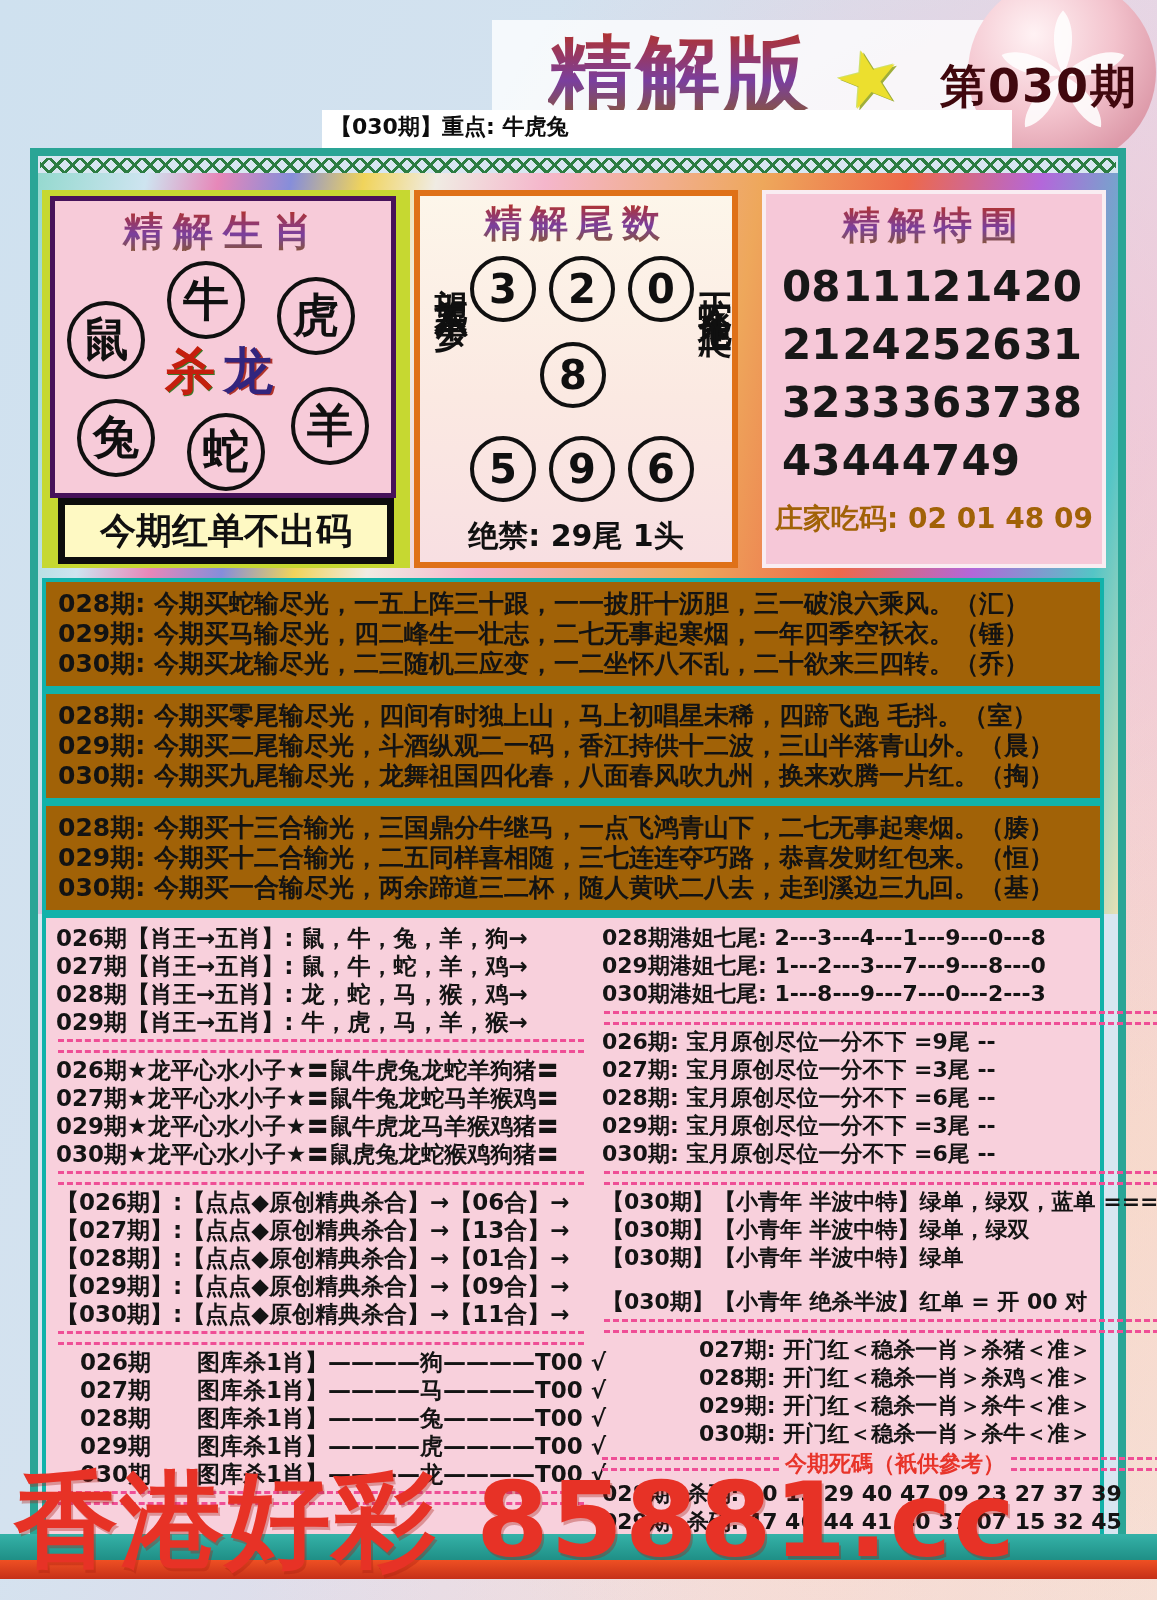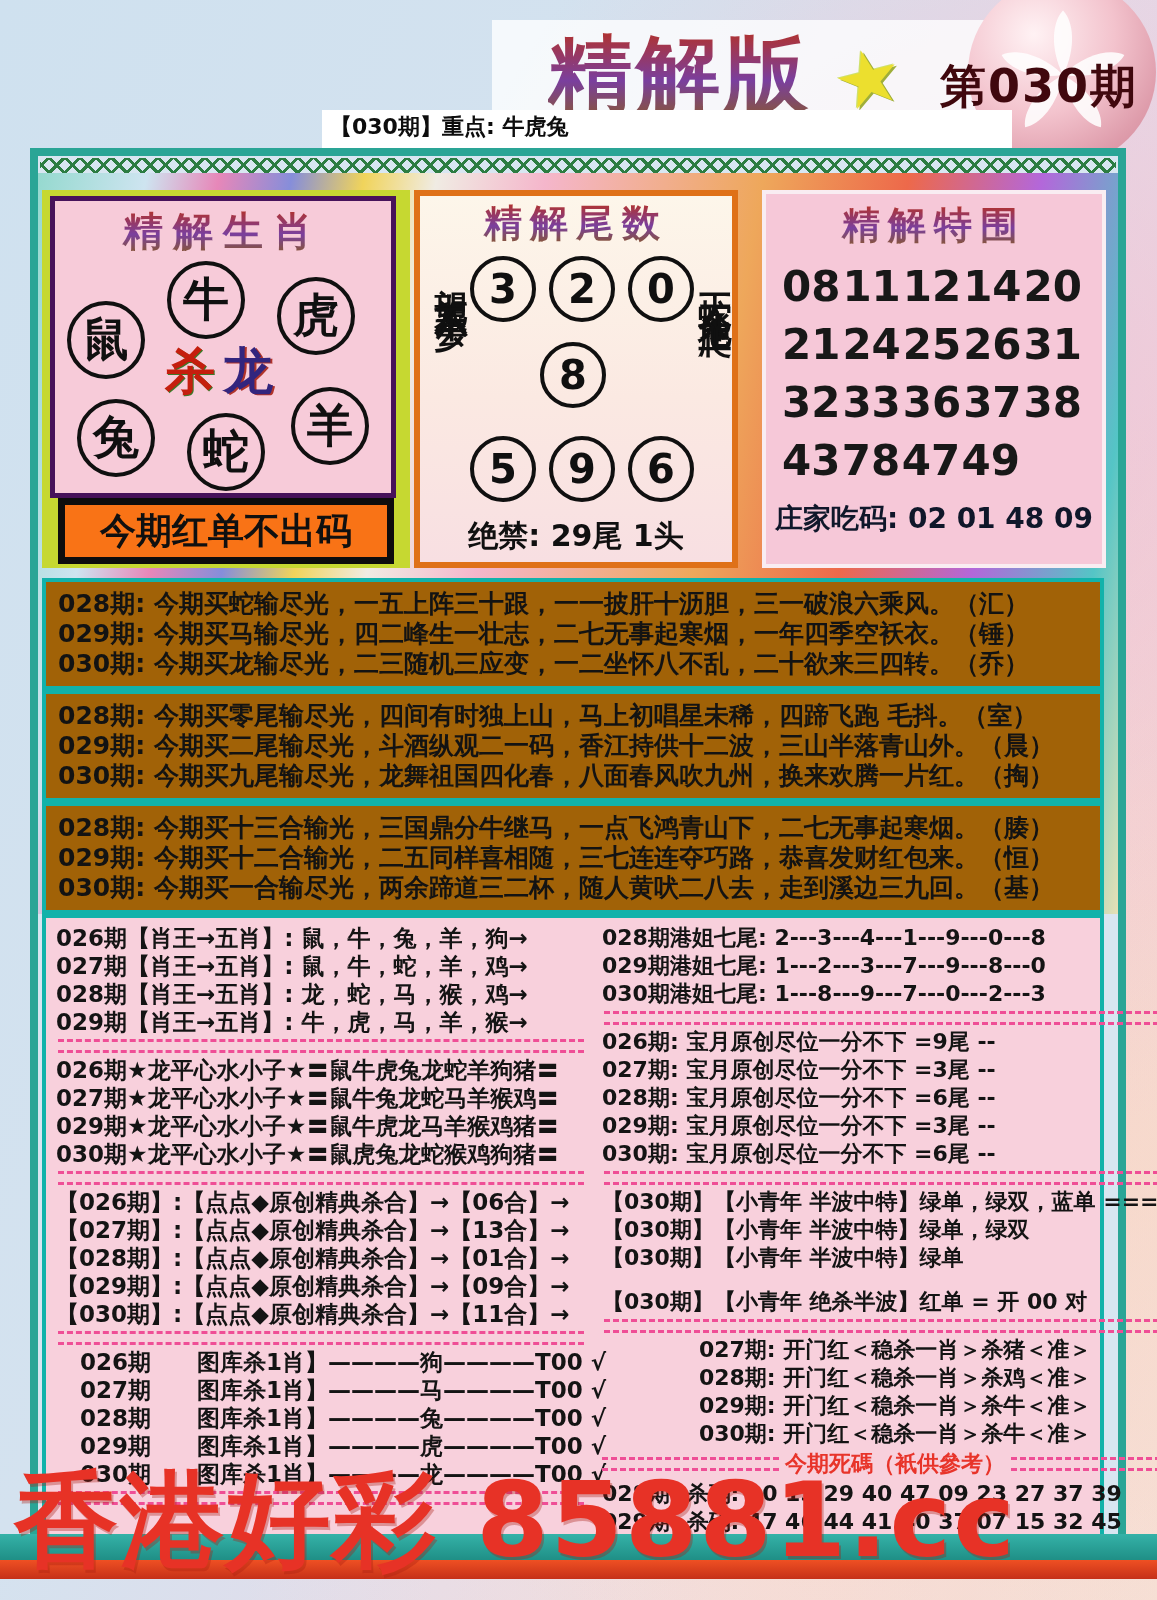--- a/index.html
+++ b/index.html
@@ -38,21 +38,21 @@
     background:linear-gradient(100deg,#8fd8cc 0%,#cde4f0 9%,#e87fb4 15%,#7f86d8 21%,#f2d24e 27%,#f2ece2 33%,#f7b2c8 42%,#f0a24e 60%,#ef5e3c 72%,#b05cd8 83%,#49c2c2 93%,#e8e0b0 100%);}
   
   #zodiac-wrap{left:42px;top:190px;width:368px;height:378px;background:#c6d831;}
   #zodiac-box{left:50px;top:196px;width:336px;height:292px;border:5px solid #47125a;background:#f7cbd9;}
   #zodiac-title{left:50px;top:204px;width:346px;text-align:center;font-size:40px;letter-spacing:10px;}
   .zc{position:absolute;width:70px;height:70px;border:4px solid #101010;border-radius:50%;
       display:flex;align-items:center;justify-content:center;font-size:46px;color:#101010;background:transparent;}
   #kill-line{left:50px;top:338px;width:346px;text-align:center;font-size:50px;letter-spacing:8px;}
   #kill-line .k1{color:#c51e0e;text-shadow:1px 1px 0 #3c7a2a;}
   #kill-line .k2{color:#33257e;text-shadow:2px 1px 0 #b0332a;}
-  #note-box{left:58px;top:498px;width:322px;height:52px;border:7px solid #0d0d0d;background:#f97316;
+  #note-box{left:58px;top:498px;width:322px;height:52px;border:7px solid #0d0d0d;background:#fef9c3;
       display:flex;align-items:center;justify-content:center;font-size:36px;color:#101010;}
   
   #tail-box{left:414px;top:190px;width:312px;height:366px;border:6px solid #df7118;
       background:linear-gradient(180deg,#fdf6ea,#fbe9e2 55%,#f8dfe2);}
   #tail-title{left:414px;top:198px;width:324px;text-align:center;font-size:38px;letter-spacing:8px;}
   .vtext{writing-mode:vertical-rl;font-size:33px;letter-spacing:5px;color:#101010;}
   #tail-left{left:428px;top:262px;}
   #tail-right2{left:692px;top:268px;}
   .tail-row{position:absolute;display:flex;gap:13px;}
   .tc{width:58px;height:58px;border:4px solid #101010;border-radius:50%;display:flex;
@@ -60,21 +60,21 @@
   #tail-row1{left:470px;top:256px;}
   #tail-row2{left:540px;top:342px;}
   #tail-row3{left:470px;top:436px;}
   #tail-ban{left:414px;top:516px;width:324px;text-align:center;font-size:30px;color:#101010;}
   
   #special-box{left:762px;top:190px;width:336px;height:370px;border:4px solid #f9edf2;background:#f6c8d8;}
   #special-title{left:762px;top:200px;width:344px;text-align:center;font-size:38px;letter-spacing:8px;}
   .sp-row{position:absolute;left:782px;width:300px;display:flex;justify-content:space-between;
       font-size:42px;color:#181818;}
   #sp-row1{top:262px;}#sp-row2{top:320px;}#sp-row3{top:378px;}#sp-row4{top:436px;width:238px;}
-  #banker-line{left:762px;top:500px;width:344px;text-align:center;font-size:28px;color:#0f172a;}
+  #banker-line{left:762px;top:500px;width:344px;text-align:center;font-size:28px;color:#a16207;}
   
   .poem-box{position:absolute;left:42px;width:1030px;border:4px solid #12b2aa;background:#a16207;
       padding:7px 12px;}
   .poem-row{font-size:25px;line-height:30px;white-space:pre;color:#131313;}
   #poem1{top:578px;} #poem2{top:690px;} #poem3{top:802px;}
   
   #bottom-box{left:42px;top:914px;width:1054px;height:616px;border:4px solid #12b2aa;
       background:#f8d0dc;display:flex;}
   #col-left{width:530px;padding:6px 4px 0 10px;}
   #col-divider{width:6px;background:#12b2aa;}
@@ -178,21 +178,21 @@
 
 <span>32</span>
     <span>33</span>
     <span>36</span>
     <span>37</span>
     <span>38</span>
   </div>
 <div class="sp-row" id="sp-row4">
 
 <span>43</span>
-    <span>78</span>
+    <span>44</span>
     <span>47</span>
     <span>49</span>
   </div>
 <div class="abs" id="banker-line">庄家吃码: 02 01 48 09</div>
 
 <div class="poem-box" id="poem1">
 
 <div class="poem-row">028期: 今期买蛇输尽光，一五上阵三十跟，一一披肝十沥胆，三一破浪六乘风。（汇）</div>
     <div class="poem-row">029期: 今期买马输尽光，四二峰生一壮志，二七无事起寒烟，一年四季空袄衣。（锤）</div>
     <div class="poem-row">030期: 今期买龙输尽光，二三随机三应变，一二坐怀八不乱，二十欲来三四转。（乔）</div>

